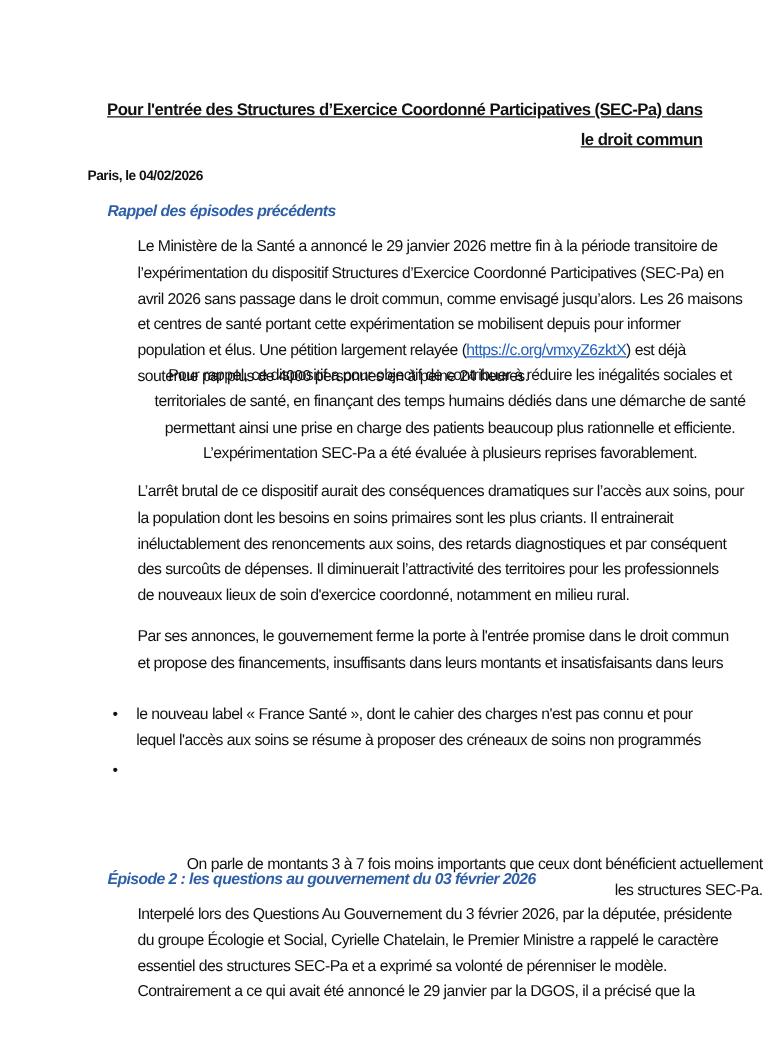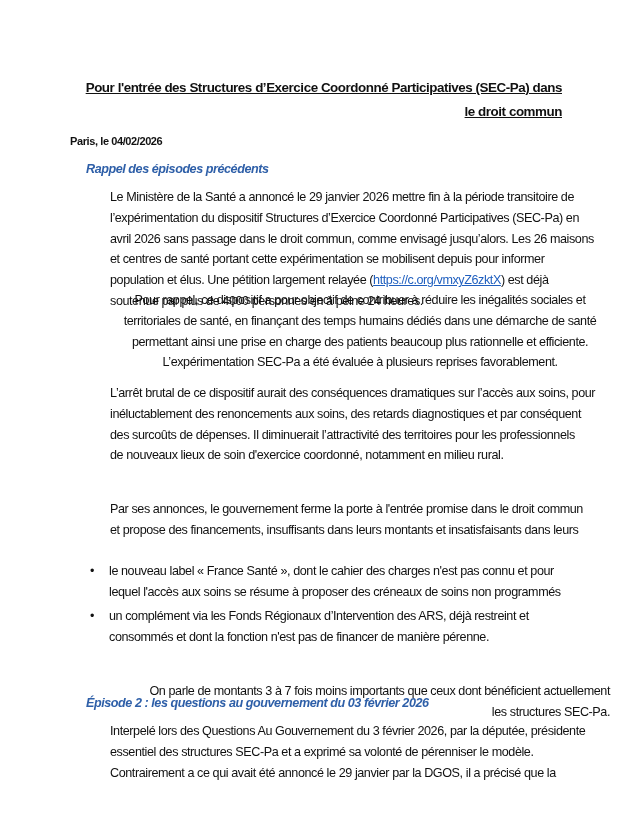--- a/index.html
+++ b/index.html
@@ -45,51 +45,49 @@
 
   <div class="para" style="top:290px;text-align:center;">
     <span class="line">Pour rappel, ce dispositif a pour objectif de contribuer à réduire les inégalités sociales et</span>
     <span class="line">territoriales de santé, en finançant des temps humains dédiés dans une démarche de santé</span>
     <span class="line">permettant ainsi une prise en charge des patients beaucoup plus rationnelle et efficiente.</span>
     <span class="line">L’expérimentation SEC-Pa a été évaluée à plusieurs reprises favorablement.</span>
   </div>
 
   <div class="para" style="top:383px;">
     <span class="line">L’arrêt brutal de ce dispositif aurait des conséquences dramatiques sur l’accès aux soins, pour</span>
+    <span class="line">la population dont les besoins en soins primaires sont les plus criants. Il entrainerait</span>
     <span class="line">inéluctablement des renoncements aux soins, des retards diagnostiques et par conséquent</span>
     <span class="line">des surcoûts de dépenses. Il diminuerait l’attractivité des territoires pour les professionnels</span>
     <span class="line">de nouveaux lieux de soin d'exercice coordonné, notamment en milieu rural.</span>
   </div>
 
   <div class="para" style="top:499px;">
     <span class="line">Par ses annonces, le gouvernement ferme la porte à l'entrée promise dans le droit commun</span>
     <span class="line">et propose des financements, insuffisants dans leurs montants et insatisfaisants dans leurs</span>
   </div>
 
   <div class="bullet" style="top:561px; height:42px;">
     <span class="dot">•</span>
     <div class="btext">
       <span class="line">le nouveau label « France Santé », dont le cahier des charges n'est pas connu et pour</span>
       <span class="line">lequel l'accès aux soins se résume à proposer des créneaux de soins non programmés</span>
     </div>
   </div>
   <div class="bullet" style="top:606px; height:42px;">
     <span class="dot">•</span>
-    <div class="btext">
-      <span class="line">un complément via les Fonds Régionaux d’Intervention des ARS, déjà restreint et</span>
-      <span class="line">consommés et dont la fonction n'est pas de financer de manière pérenne.</span>
-    </div>
   </div>
 
   <div class="para" style="top:681px;text-align:right;">
     <span class="line">On parle de montants 3 à 7 fois moins importants que ceux dont bénéficient actuellement</span>
     <span class="line">les structures SEC-Pa.</span>
   </div>
 
   <div class="h2" style="top:696px;">Épisode 2 : les questions au gouvernement du 03 février 2026</div>
 
   <div class="para" style="top:721px;">
     <span class="line">Interpelé lors des Questions Au Gouvernement du 3 février 2026, par la députée, présidente</span>
+    <span class="line">du groupe Écologie et Social, Cyrielle Chatelain, le Premier Ministre a rappelé le caractère</span>
     <span class="line">essentiel des structures SEC-Pa et a exprimé sa volonté de pérenniser le modèle.</span>
     <span class="line">Contrairement a ce qui avait été annoncé le 29 janvier par la DGOS, il a précisé que la</span>
   </div>
 
 </div>
 
 </body></html>

